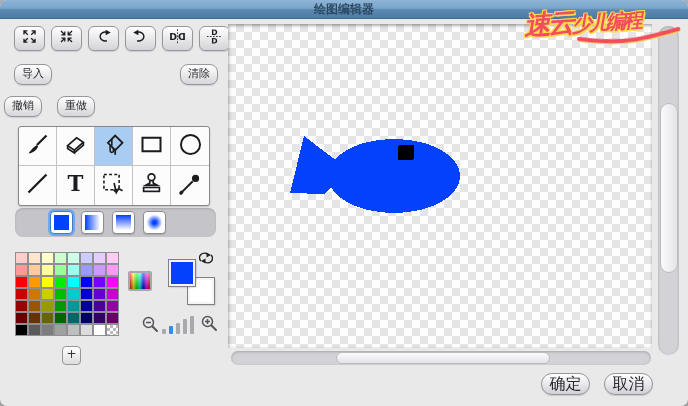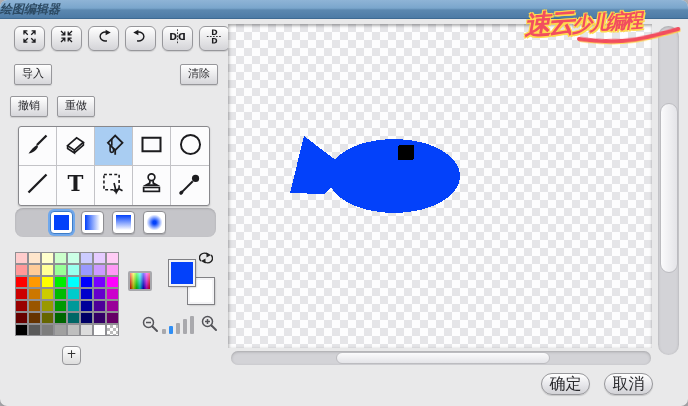--- a/index.html
+++ b/index.html
@@ -9,28 +9,28 @@
     font-family:"DejaVu Sans","Liberation Sans",sans-serif;
     box-shadow:0 2px 8px rgba(0,0,0,.35);
   }
   
   .titlebar{
     position:absolute;left:0;top:0;right:0;height:18px;
     background:linear-gradient(#8fb4d6,#7aa6cc 45%,#5c88b0 55%,#4d7ba6);
     border-bottom:1px solid #3f6a92;
   }
   .title-text{
-    display:block;text-align:left;line-height:18px;
-    font-size:12px;font-weight:bold;color:#2c4a63;font-style:italic;
+    display:block;text-align:center;line-height:18px;
+    font-size:12px;font-weight:bold;color:#2c4a63;
   }
   
   .btn{
     position:absolute;height:19px;padding:0 7px;
     background:linear-gradient(#ffffff,#e9e9eb 55%,#d6d6da);
-    border:1px solid #97979b;border-radius:2px;
+    border:1px solid #97979b;border-radius:8px;
     font-size:11px;line-height:17px;color:#2a2a2e;text-align:center;
     box-shadow:0 1px 1px rgba(0,0,0,.12);
     white-space:nowrap;
   }
   .tbar{position:absolute;left:14px;top:26px;display:flex;gap:6px;}
   .tbtn{
     width:29px;height:23px;display:flex;align-items:center;justify-content:center;
     background:linear-gradient(#ffffff,#e7e7e9 55%,#d4d4d8);
     border:1px solid #97979b;border-radius:6px;
     box-shadow:0 1px 1px rgba(0,0,0,.12);
@@ -221,21 +221,21 @@
             <text x="12" y="8.5" font-size="9" font-weight="bold" text-anchor="middle" fill="#1c1c1f">D</text>
             <g transform="translate(0,20) scale(1,-1)">
               <text x="12" y="8.5" font-size="9" font-weight="bold" text-anchor="middle" fill="#1c1c1f">D</text>
             </g>
           </svg></span>
       </div>
     </div>
 
   <div class="btn" style="left:14px;top:64px;">导入</div>
   <div class="btn" style="left:180px;top:64px;">清除</div>
-  <div class="btn" style="left:10px;top:96px;">撤销</div>
+  <div class="btn" style="left:4px;top:96px;">撤销</div>
   <div class="btn" style="left:57px;top:96px;">重做</div>
 
   <div class="tool-grid">
       <div class="tool-cell">
         <span><svg viewBox="0 0 24 24">
             <path d="M20 4 L11.5 12.5" stroke="#1c1c1f" stroke-width="2"></path>
             <path d="M11.5 12.5 C9 14 6 17 4 20 C8 19.5 11 17 12.5 14 Z" fill="#1c1c1f"></path>
           </svg></span>
       </div>
       <div class="tool-cell">

